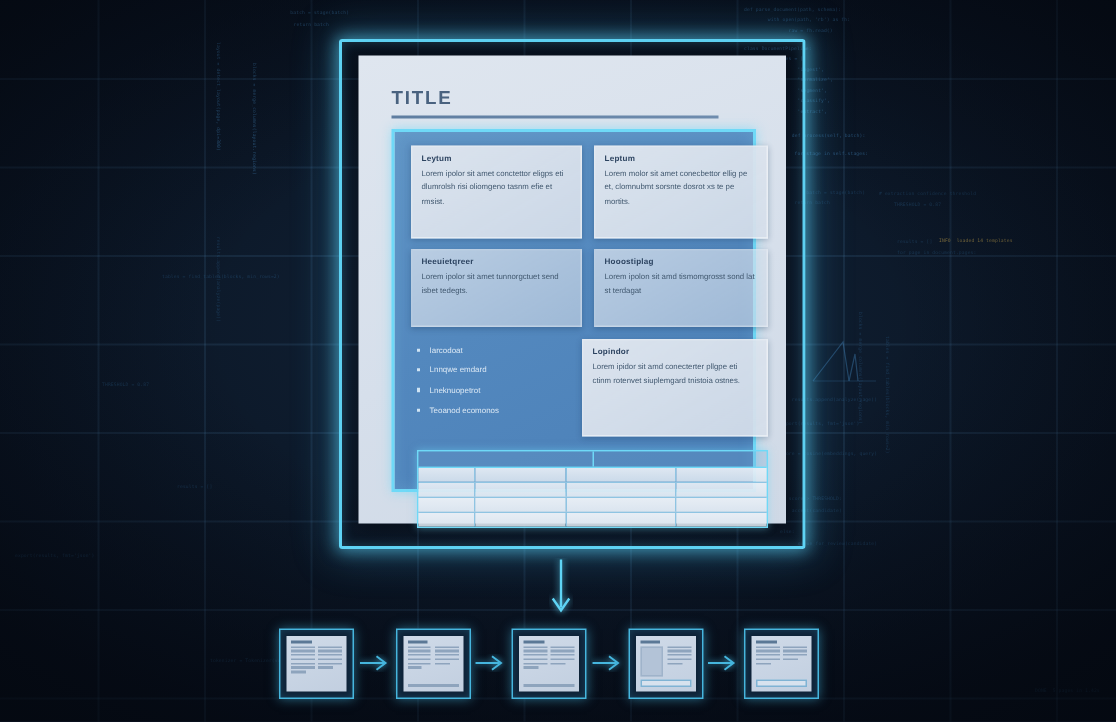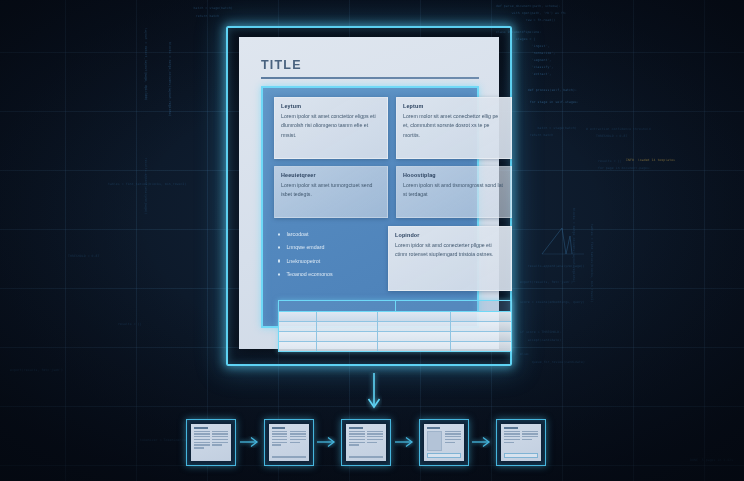--- a/index.html
+++ b/index.html
@@ -42,21 +42,21 @@
   }
   .code-block.dim{ opacity:.38; color:#2f6898; }
   .code-block.vert{ transform:rotate(90deg); transform-origin:0 0; }
   .code-block.amber{ color:#b89a4a; opacity:.7; }
 
   
   #bg-chart{ position:absolute; left:540px; top:222px; width:46px; height:34px; opacity:.5; }
 
   
   #doc-wrap{
-    position:absolute; left:226px; top:26px; width:286px; height:340px;border-radius:30px;
+    position:absolute; left:226px; top:26px; width:311px; height:340px;border-radius:30px;
   }
   #doc-glow{
     position:absolute; inset:0;
     border:2px solid #5fd4f5;
     border-radius:2px;
     box-shadow:0 0 10px 2px rgba(95,212,245,.55),
                0 0 26px 6px rgba(60,170,220,.28),
                inset 0 0 8px rgba(95,212,245,.25);
   }
   #doc-page{

